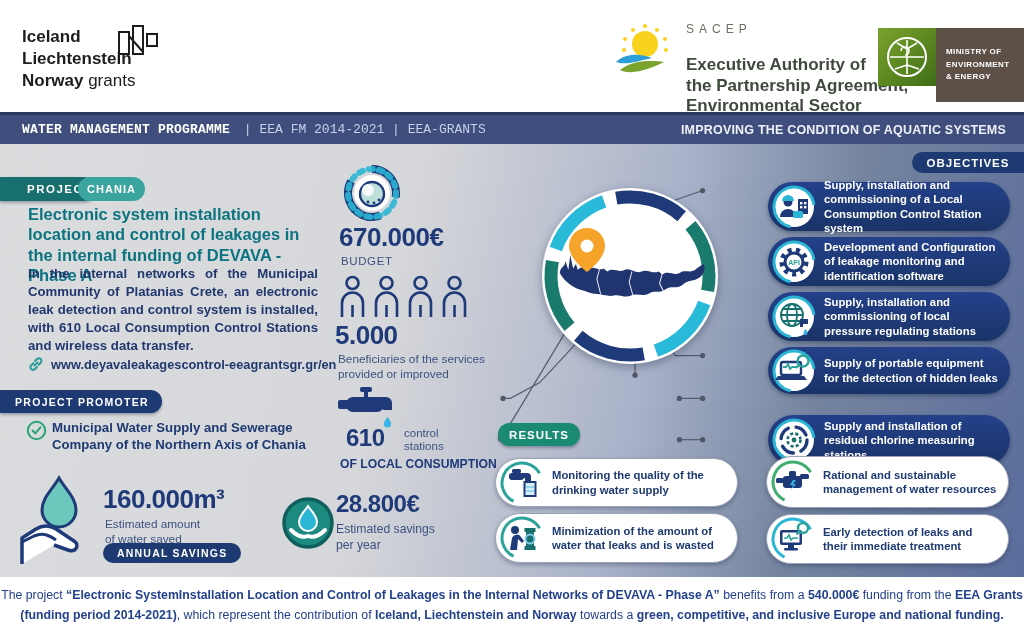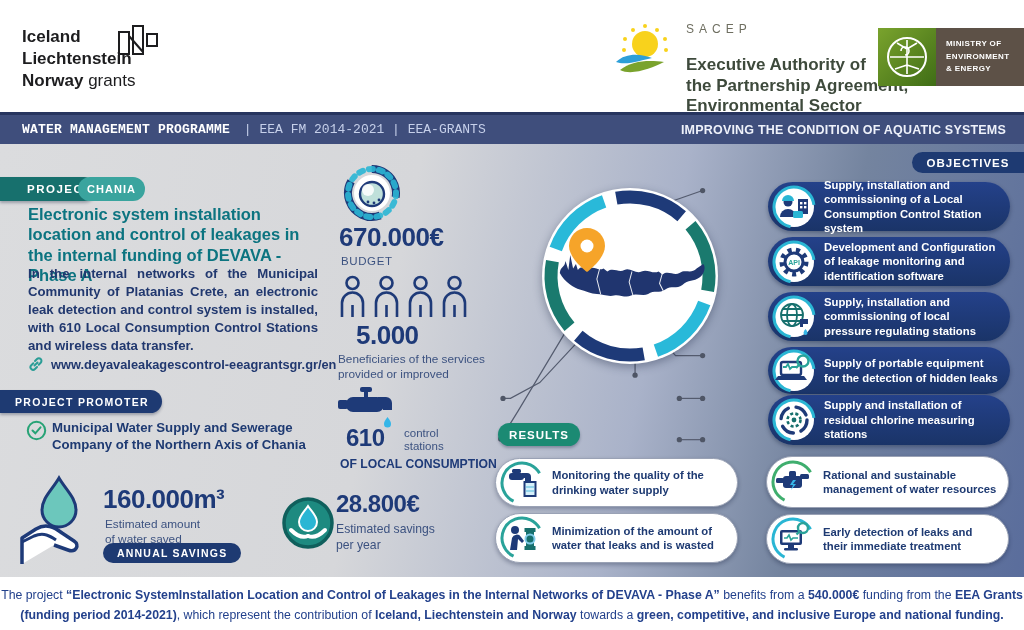--- a/index.html
+++ b/index.html
@@ -9,21 +9,21 @@
   .topstrip{position:absolute;left:0;top:0;width:1024px;height:112px;background:#ffffff;}
   .eea-logo{position:absolute;left:22px;top:26px;color:#1d1d1f;font-size:17px;line-height:1.28;font-weight:bold;}
   .eea-logo .grants{font-weight:normal;}
   .eea-mark{position:absolute;left:116px;top:24px;}
   .sacep{position:absolute;left:612px;top:22px;display:flex;align-items:flex-start;}
   .sacep-text{margin-left:12px;}
   .sacep-acronym{font-size:12px;letter-spacing:5px;color:#6e6e60;margin-bottom:19px;}
   .sacep-line{font-size:17px;font-weight:bold;color:#3e4a3c;line-height:1.22;}
   .ministry{position:absolute;left:878px;top:28px;display:flex;}
   .ministry-green{width:58px;height:58px;background:linear-gradient(135deg,#7aa32d,#3f6d16);display:flex;align-items:center;justify-content:center;}
-  .ministry-brown{width:88px;height:58px;background:#5d5147;color:#fff;font-size:8px;font-weight:bold;letter-spacing:.4px;line-height:1.6;display:flex;flex-direction:column;justify-content:center;padding-left:10px;box-sizing:border-box;}
+  .ministry-brown{width:88px;height:74px;background:#5d5147;color:#fff;font-size:8px;font-weight:bold;letter-spacing:.4px;line-height:1.6;display:flex;flex-direction:column;justify-content:center;padding-left:10px;box-sizing:border-box;}
   
   .band{position:absolute;left:0;top:112px;width:1024px;height:32px;background:#3f4e7c;border-top:3px solid #27355f;box-sizing:border-box;display:flex;align-items:center;justify-content:space-between;padding:0 18px 0 22px;}
   .band-left{color:#fff;font-size:13px;font-family:Liberation Mono, monospace;}
   .band-left .prog{font-weight:bold;letter-spacing:.2px;}
   .band-left .meta{color:#c6d0ea;font-weight:normal;margin-left:6px;}
   .band-right{color:#eef1fa;font-size:12.5px;font-weight:bold;letter-spacing:.2px;}
   
   .content{position:absolute;left:0;top:144px;width:1024px;height:433px;background:linear-gradient(102deg,#dbdcde 0%,#d6d7da 38%,#a9b2c9 62%,#74849f 78%,#5a6d9c 100%);}
   #connectors{position:absolute;left:0;top:0;z-index:1;pointer-events:none;}
   .layer{position:absolute;z-index:2;}
@@ -240,21 +240,21 @@
           </g>
         </svg>
       <svg width="29" height="44" viewBox="0 0 29 44">
           <g fill="none" stroke="#1e3a78" stroke-width="2.6">
             <circle cx="14.5" cy="8" r="6"></circle>
             <path d="M4 42 V28 a10.5 10.5 0 0 1 21 0 V42"></path>
             <path d="M14.5 30 V42"></path>
           </g>
         </svg>
     </div>
-    <div class="stat-num" style="left:356px;top:176px;font-size:26px;">5.000</div>
+    <div class="stat-num" style="left:335px;top:176px;font-size:26px;">5.000</div>
     <div class="stat-label" style="left:338px;top:208px;width:170px;">Beneficiaries of the services provided or improved</div>
 
     <svg class="layer" style="left:338px;top:243px;" width="56" height="44" viewBox="0 0 56 44">
       <g fill="#1e3a78">
         <rect x="22" y="0" width="12" height="5" rx="2"></rect>
         <rect x="26" y="4" width="4" height="7"></rect>
         <rect x="8" y="10" width="38" height="15" rx="7"></rect>
         <rect x="0" y="13" width="10" height="9" rx="2"></rect>
         <path d="M40 10 h8 a6 6 0 0 1 6 6 v7 h-9 v-6 h-5 z"></path>
       </g>
@@ -352,21 +352,21 @@
           <rect x="9" y="13" width="20" height="13" rx="2" fill="#fff" stroke="#1e3a78" stroke-width="2.4"></rect>
           <path d="M11 18 l3 0 2 -3 2 5 2 -2 5 0" fill="none" stroke="#2aa39a" stroke-width="1.8"></path>
           <path d="M6 27 h26 l3 4 h-32 z" fill="#1e3a78"></path>
           <circle cx="31" cy="12" r="5.5" fill="none" stroke="#2aa39a" stroke-width="2.4"></circle>
           <path d="M27 16 l-3 3" stroke="#2aa39a" stroke-width="2.4"></path>
         </svg>
       </span>
       <span class="txt">Supply of portable equipment for the detection of hidden leaks</span>
     </div>
 
-    <div class="obj-pill" style="top:251px;height:50px;">
+    <div class="obj-pill" style="top:271px;height:50px;align-items:flex-end;">
       <span class="icon-circ">
         <svg width="44" height="44" viewBox="0 0 44 44">
           <circle cx="22" cy="22" r="20" fill="#ffffff"></circle>
           <circle cx="22" cy="22" r="20" fill="none" stroke="#2ab6d4" stroke-width="3" stroke-dasharray="88 38" transform="rotate(100 22 22)"></circle>
           <circle cx="22" cy="22" r="13" fill="none" stroke="#1e3a78" stroke-width="3.4" stroke-dasharray="13 8" stroke-linecap="round"></circle>
           <circle cx="22" cy="22" r="6.5" fill="none" stroke="#17706d" stroke-width="2.6" stroke-dasharray="3 2.2"></circle>
           <circle cx="22" cy="22" r="2.4" fill="#17706d"></circle>
         </svg>
       </span>
       <span class="txt">Supply and installation of residual chlorine measuring stations</span>

